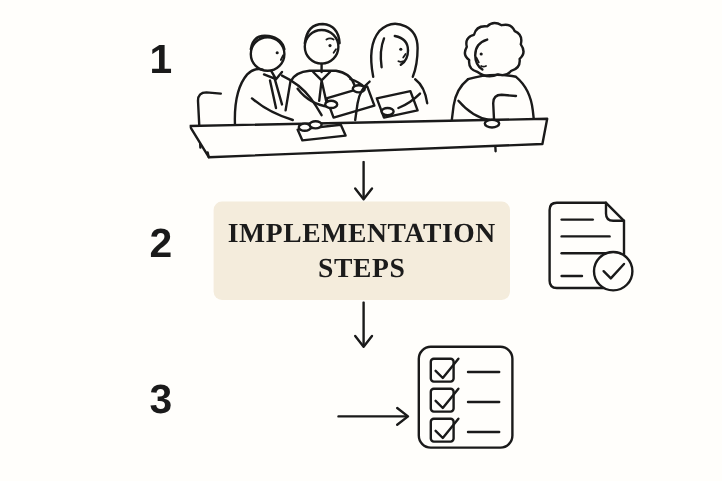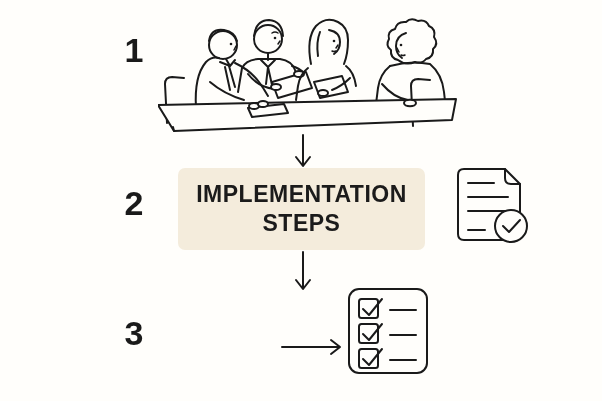--- a/index.html
+++ b/index.html
@@ -29,20 +29,21 @@
     top: 168px;
     width: 247px;
     height: 82px;
     background: #F4ECDC;
     border-radius: 7px;
     display: flex;
     align-items: center;
     justify-content: center;
     text-align: center;
     padding: 0 14px;
+    font-family: Liberation Serif, serif;
   }
   .impl-box span {
     font-size: 23px;
     font-weight: 700;
     letter-spacing: 0.5px;
     line-height: 1.28;
     color: #1B1B1B;
   }
   svg { display: block; }
   .stroke {

